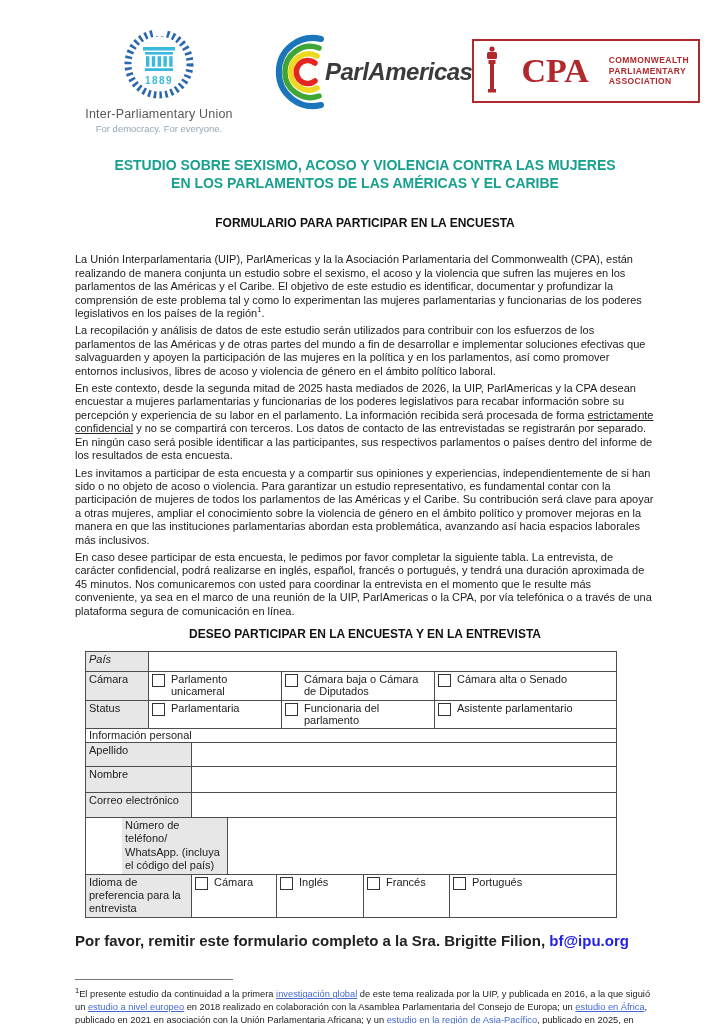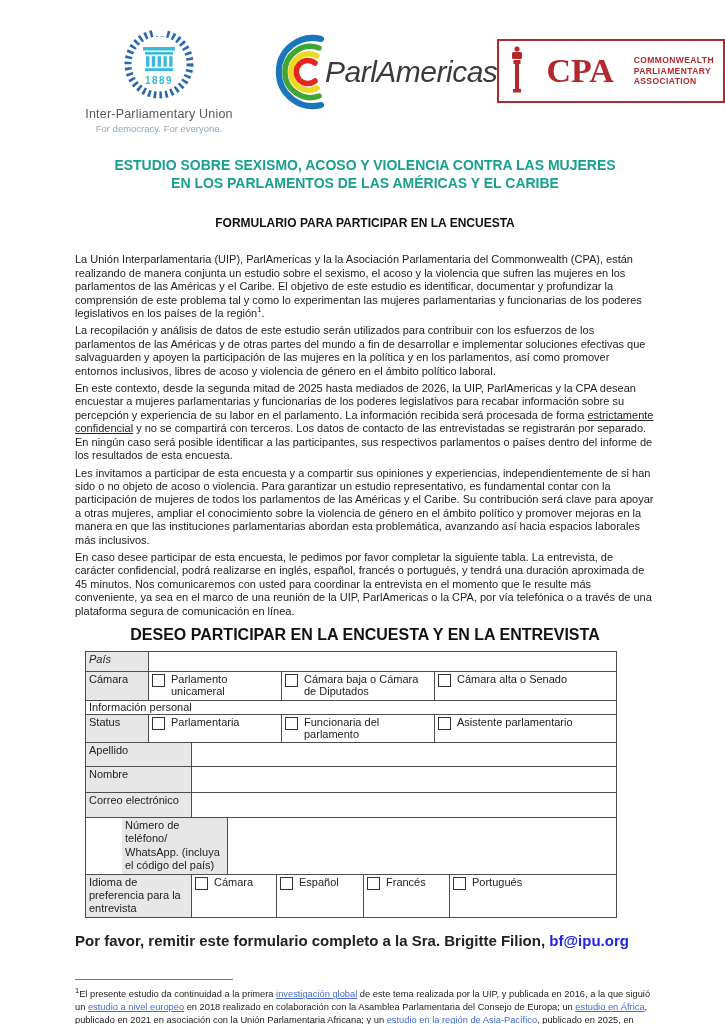--- a/index.html
+++ b/index.html
@@ -9,35 +9,35 @@
     font-family:"Liberation Sans",sans-serif;
     font-size:11px;line-height:13.4px;color:#222;
     position:relative;overflow:hidden;background:#fff;
   }
   
   .logos{display:flex;align-items:flex-start;}
   .ipu{width:168px;text-align:center;flex:none;}
   .ipu-name{font-size:12.5px;line-height:14px;color:#57585a;margin-top:2px;letter-spacing:.2px;}
   .ipu-tag{font-size:9.5px;line-height:11px;color:#93a8b8;margin-top:2px;}
   .pa{display:flex;align-items:center;margin:6px 0 0 22px;flex:none;}
-  .pa-text{font-size:30px;font-weight:normal;font-style:italic;color:var(--text_dark,#3a3a3c);letter-spacing:-.5px;margin-left:-14px;}
+  .pa-text{font-size:24px;font-weight:bold;font-style:italic;color:var(--text_dark,#3a3a3c);letter-spacing:-.5px;margin-left:-14px;}
   .cpa{margin-left:auto;margin-top:13px;border:2px solid var(--cpa_red,#b1292d);
        display:flex;align-items:center;gap:20px;padding:4px 9px;height:52px;box-sizing:content-box;}
   .cpa-abbr{font-family:"Liberation Serif",serif;font-size:34px;font-weight:600;color:var(--cpa_red,#b1292d);line-height:1;}
   .cpa-lines{font-size:8.5px;font-weight:600;letter-spacing:.4px;color:var(--cpa_red,#b1292d);line-height:10.5px;}
   
   .title{margin:22px 0 0;text-align:center;color:var(--title_teal,#18a08f);
          font-size:14px;line-height:18px;font-weight:bold;}
   .subtitle{margin:24px 0 0;text-align:center;font-size:12px;line-height:14px;font-weight:bold;color:#111;}
   p.body{margin:4px 0 0;}
   p.body.first{margin-top:23px;}
   .u{text-decoration:underline;}
   sup{font-size:7.5px;line-height:0;}
   
-  .form-heading{margin:9px 0 0;text-align:center;font-size:16px;line-height:15px;font-weight:bold;color:#111;}
+  .form-heading{margin:9px 0 0;text-align:center;font-size:12px;line-height:15px;font-weight:bold;color:#111;}
   .tbl{width:530px;margin:9px 0 0 10px;border:1px solid var(--table_border,#4d4d4d);}
   .tr{display:flex;border-bottom:1px solid var(--table_border,#4d4d4d);align-items:stretch;}
   .tr:last-child{border-bottom:none;}
   .td{border-left:1px solid var(--table_border,#4d4d4d);padding:1px 3px;box-sizing:border-box;}
   .td:first-child{border-left:none;}
   .lbl{background:var(--label_gray,#e7e7e7);}
   .w-lbl1{width:62px;flex:none;}
   .w-c1{width:133px;flex:none;}
   .w-c2{width:153px;flex:none;}
   .w-lbl2{width:105px;flex:none;}
@@ -154,40 +154,40 @@
       <div class="td w-c2 opt">
         <span class="cb"></span>
         <span>Cámara baja o Cámara de Diputados</span>
       </div>
       <div class="td grow opt">
         <span class="cb"></span>
         <span>Cámara alta o Senado</span>
       </div>
     </div>
 
-    <div class="tr h-info">
-      <div class="info-row grow">Información personal</div>
-    </div>
-
     <div class="tr h-status">
       <div class="td lbl w-lbl1">Status</div>
       <div class="td w-c1 opt">
         <span class="cb"></span>
         <span>Parlamentaria</span>
       </div>
       <div class="td w-c2 opt">
         <span class="cb"></span>
         <span>Funcionaria del parlamento</span>
       </div>
       <div class="td grow opt">
         <span class="cb"></span>
         <span>Asistente parlamentario</span>
       </div>
     </div>
 
+    <div class="tr h-info">
+      <div class="info-row grow">Información personal</div>
+    </div>
+
     <div class="tr h-apellido">
       <div class="td lbl w-lbl2">Apellido</div>
       <div class="td grow"></div>
     </div>
 
     <div class="tr h-nombre">
       <div class="td lbl w-lbl2">Nombre</div>
       <div class="td grow"></div>
     </div>
 
@@ -202,21 +202,21 @@
     </div>
 
     <div class="tr h-idioma">
       <div class="td lbl w-lbl2">Idioma de preferencia para la entrevista</div>
       <div class="td w-o1 opt">
         <span class="cb"></span>
         <span>Cámara</span>
       </div>
       <div class="td w-o2 opt">
         <span class="cb"></span>
-        <span>Español</span>
+        <span>Inglés</span>
       </div>
       <div class="td w-o3 opt">
         <span class="cb"></span>
         <span>Francés</span>
       </div>
       <div class="td grow opt">
         <span class="cb"></span>
         <span>Portugués</span>
       </div>
     </div>

